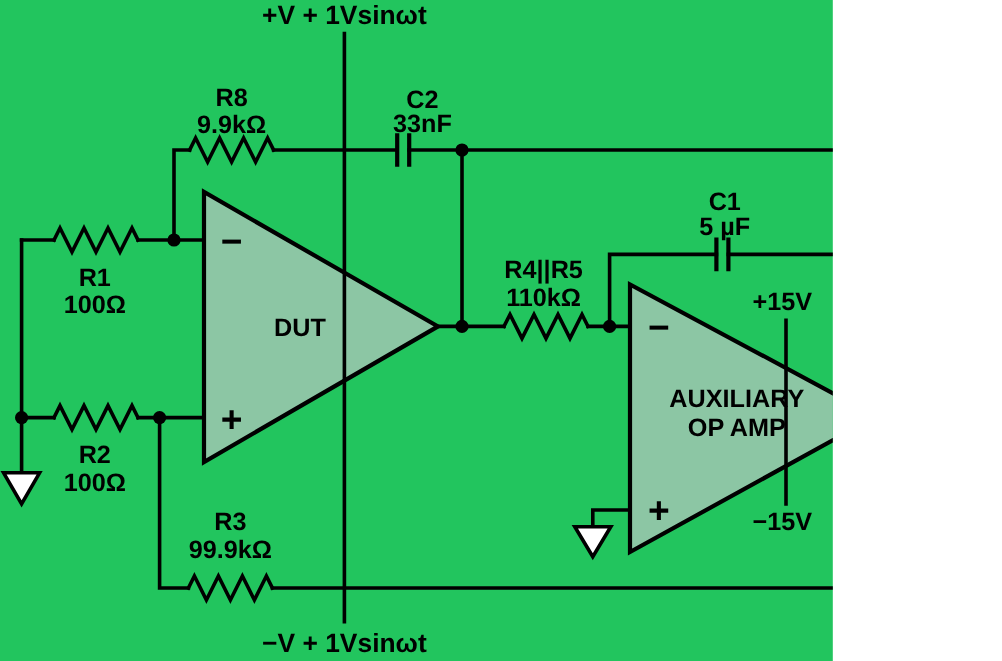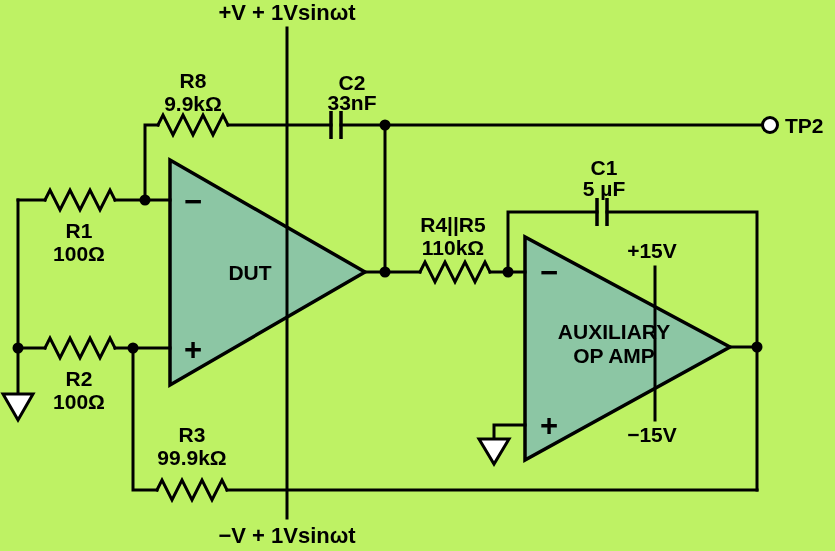--- a/index.html
+++ b/index.html
@@ -1,17 +1,17 @@
 <!DOCTYPE html>
 <html><head>
 <meta charset="utf-8">
 <style>
   * { margin:0; padding:0; box-sizing:border-box; }
   html,body { background:#ffffff; }
-  .canvas { width:835px; height:551px; background:#bef264; position:relative; overflow:hidden; }
+  .canvas { width:694px; height:551px; background:#22c55e; position:relative; overflow:hidden; }
   .wire  { fill:none; stroke:#000; stroke-width:3; stroke-linecap:square; stroke-linejoin:miter; }
   .plate { fill:none; stroke:#000; stroke-width:3.5; stroke-linecap:butt; }
   .opamp { stroke:#000; stroke-width:3.5; stroke-linejoin:miter; }
   .gnd   { fill:#ffffff; stroke:#000; stroke-width:3; stroke-linejoin:miter; }
   .dot   { fill:#000; stroke:none; }
   .tp    { fill:#ffffff; stroke:#000; stroke-width:3; }
   .txt   { font-family:"Liberation Sans","DejaVu Sans",sans-serif; font-weight:bold; fill:#000; }
   .f21   { font-size:21px; }
   .f22   { font-size:22px; }
   .f30   { font-size:31px; }

